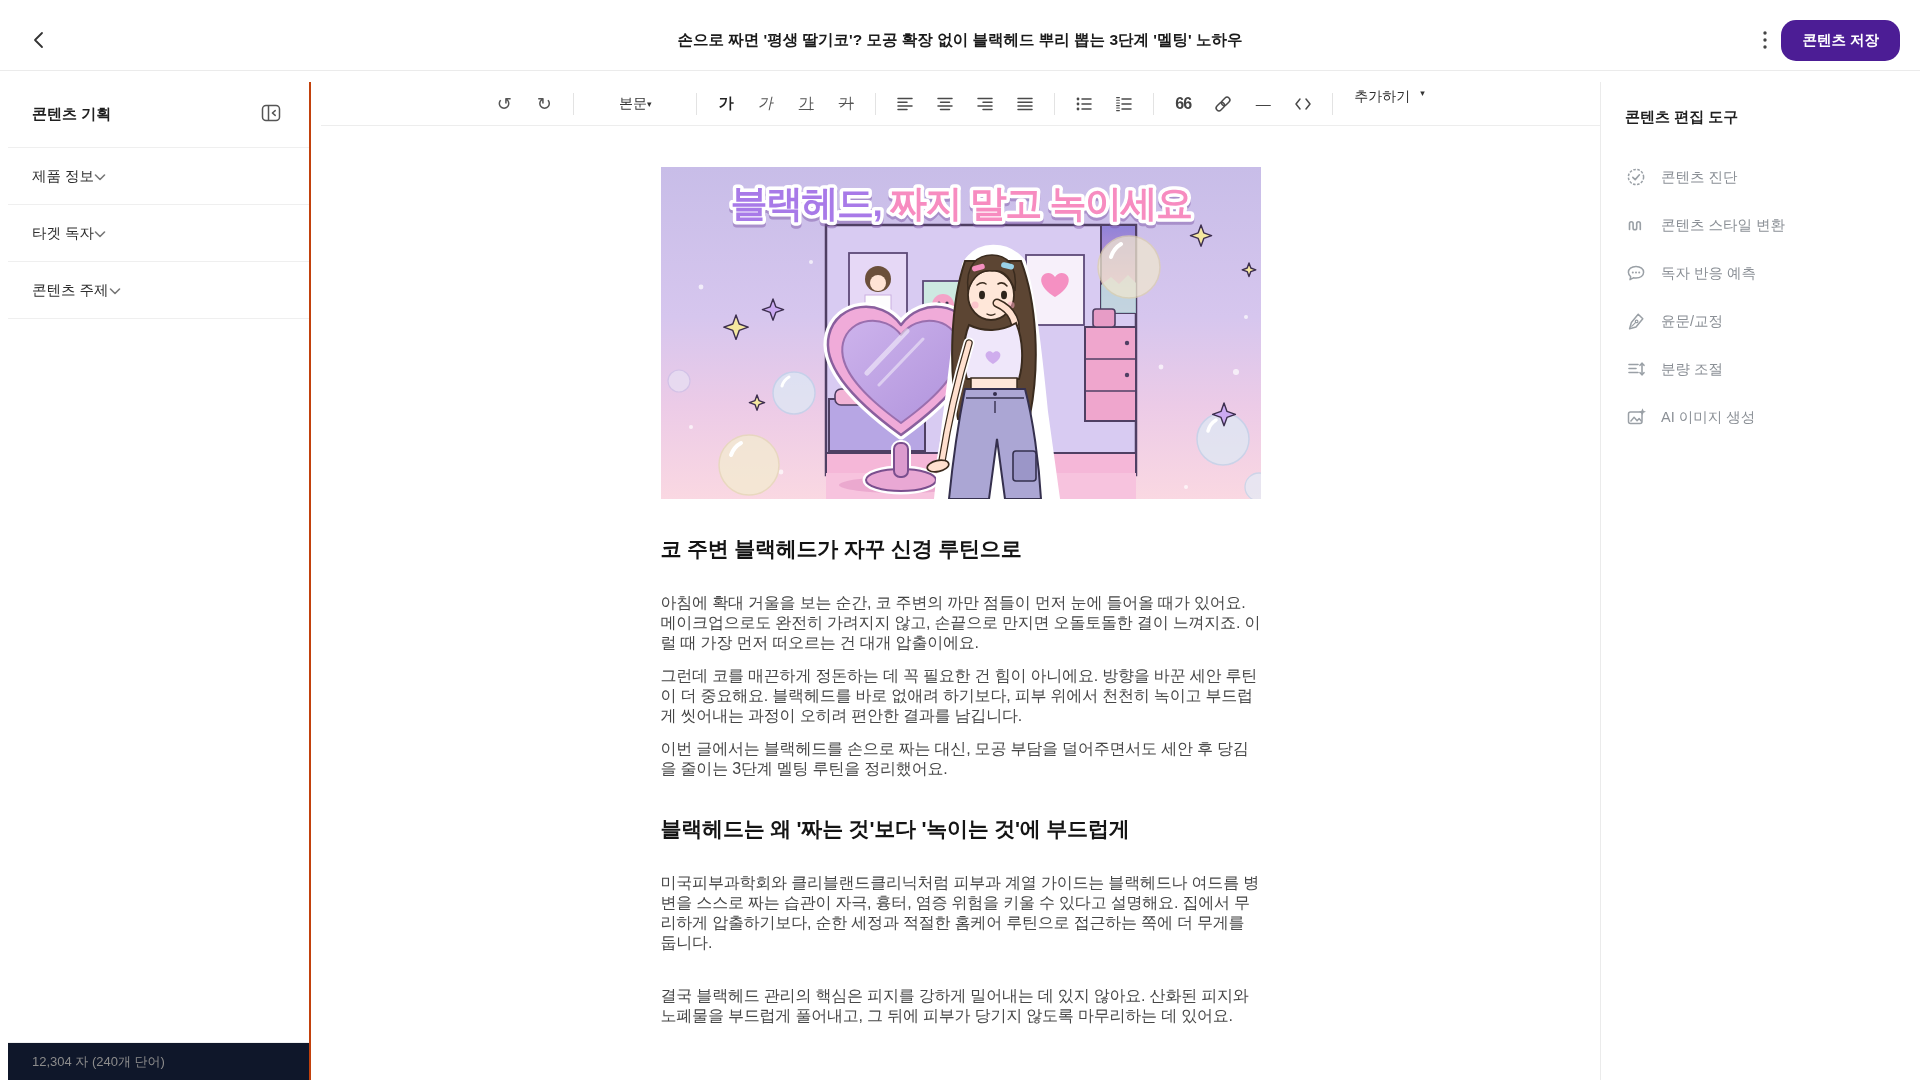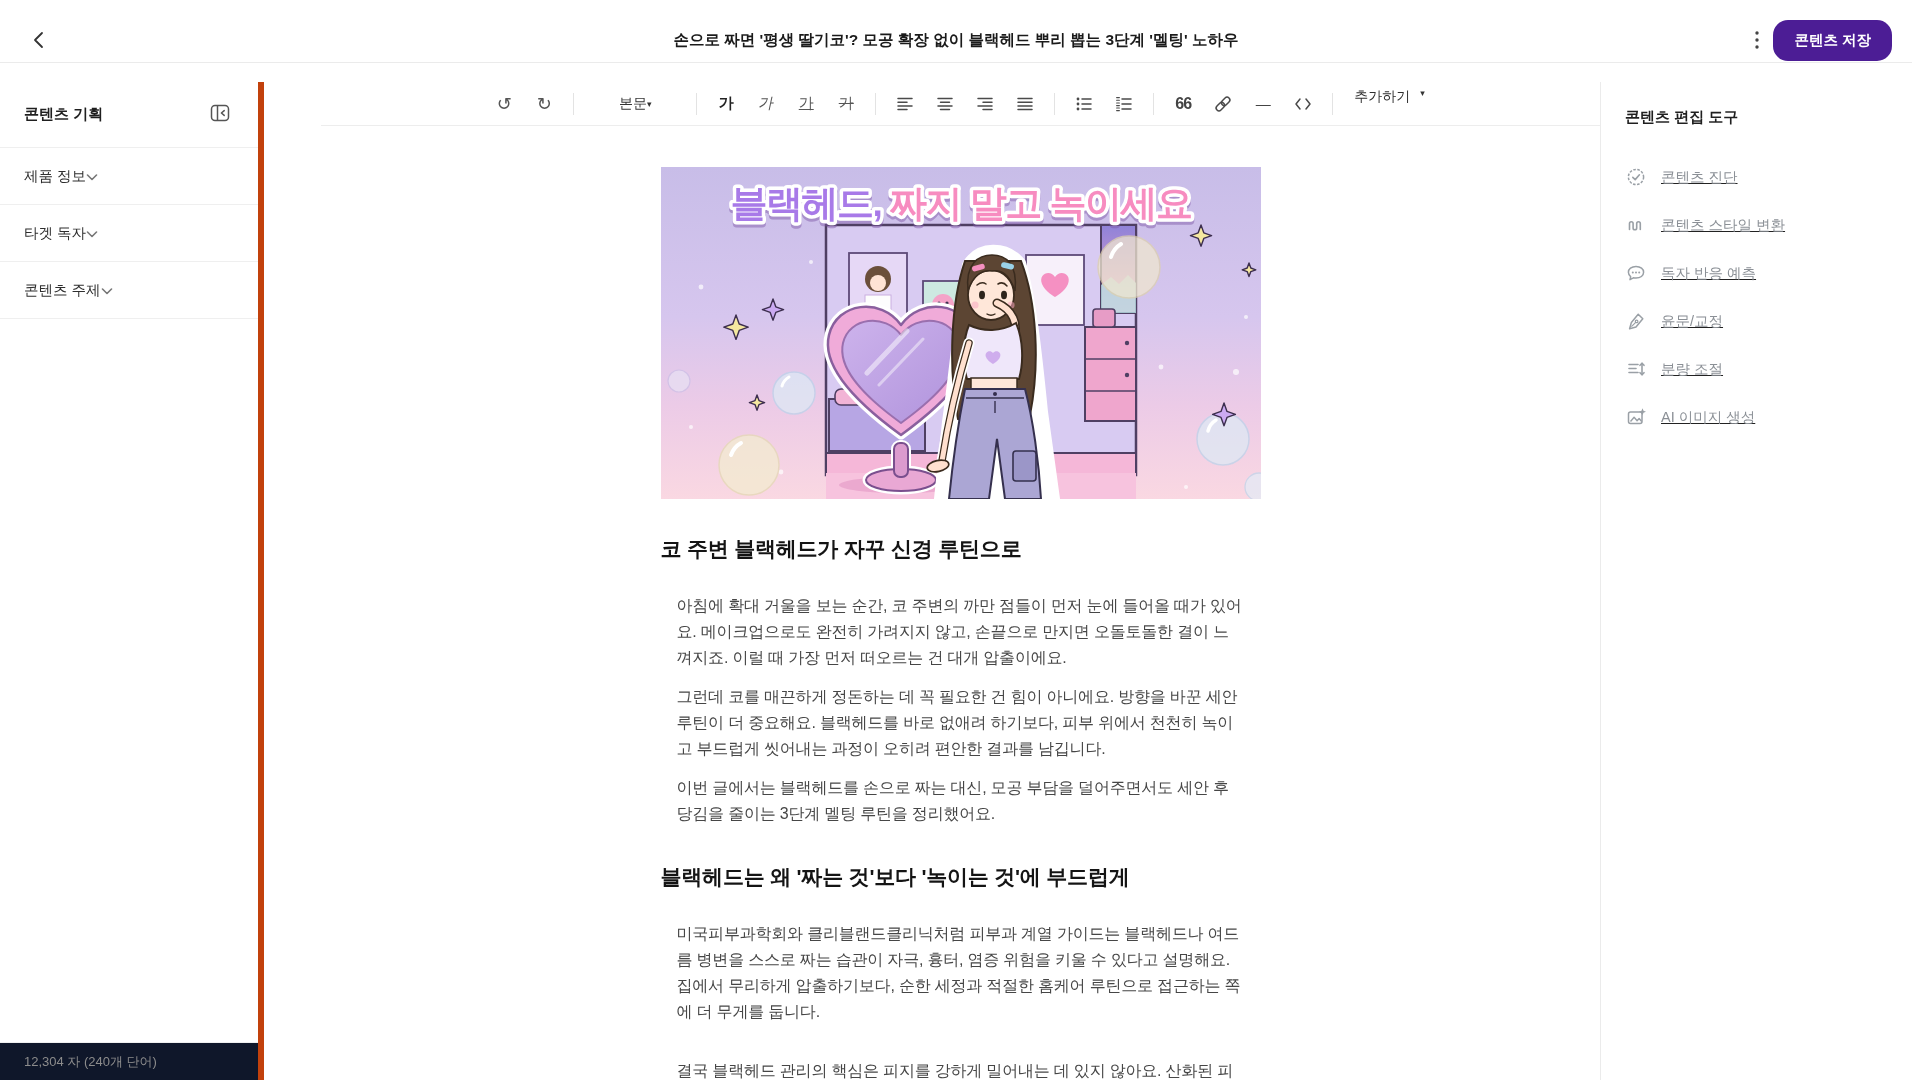--- a/index.html
+++ b/index.html
@@ -2,36 +2,36 @@
 <html><head>
 <meta charset="utf-8">
 <style>
   * { margin:0; padding:0; box-sizing:border-box; }
   html,body { width:1920px; height:1080px; }
   body {
     position:relative; background:#fff; overflow:hidden;
     font-family:"Liberation Sans","DejaVu Sans",sans-serif; color:#222;
   }
   
-  .topbar { position:absolute; top:0; left:0; right:8px; height:63px;
+  .topbar { position:absolute; top:0; left:0; right:0; height:71px;
     border-bottom:1px solid #ebebeb; background:#fff; }
   .back-btn { position:absolute; left:24px; top:26px; width:30px; height:30px;
     display:flex; align-items:center; justify-content:center; cursor:pointer; background:none; border:none; }
   .doc-title { position:absolute; left:0; right:0; top:0; height:81px;
     display:flex; align-items:center; justify-content:center;
     font-size:15.5px; font-weight:700; color:#1a1a1a; pointer-events:none; }
   .kebab-btn { position:absolute; right:140px; top:26px; width:30px; height:30px;
     display:flex; align-items:center; justify-content:center; background:none; border:none; cursor:pointer; }
   .save-btn { position:absolute; right:20px; top:20px; height:41px; padding:0 21px;
     background:#4c1d95; color:#fff; font-size:14.5px; font-weight:700;
     border:none; border-radius:15px; cursor:pointer; font-family:inherit; }
 
   
-  .left-sidebar { position:absolute; top:82px; left:0; width:264px; bottom:0;
-    background:#fff; border-right:6px solid #c2410c; }
+  .left-sidebar { position:absolute; top:82px; left:8px; width:303px; bottom:0;
+    background:#fff; border-right:2px solid #c2410c; }
   .ls-header { height:66px; padding:0 24px; display:flex; align-items:center;
     justify-content:space-between; border-bottom:1px solid #efefef; }
   .ls-title { font-size:15px; font-weight:700; color:#1f1f1f; }
   .collapse-btn { background:none; border:none; cursor:pointer; width:28px; height:28px;
     display:flex; align-items:center; justify-content:center; }
   .ls-item { height:57px; padding:0 24px; display:flex; align-items:center;
     border-bottom:1px solid #efefef;
     font-size:14.5px; color:#2e2e2e; cursor:pointer; background:#fff; }
   .ls-footer { position:absolute; left:0; right:0; bottom:0; height:38px;
     border-top:1px solid #efefef; display:flex; align-items:center; padding:0 24px;
@@ -60,29 +60,29 @@
   .add-dd { height:32px; display:flex; gap:10px; padding:0 8px;
     border:none; background:none; cursor:pointer; font-family:inherit; }
   .add-dd .lbl { font-size:14px; color:#2e2e2e; }
 
   .content { position:absolute; top:45px; left:0; right:0; bottom:0; overflow:hidden;
     display:flex; justify-content:center; }
   .doc { width:600px; padding-top:40px; }
   .hero { width:600px; height:332px; display:block; cursor:pointer; }
   .doc h2 { font-size:21px; font-weight:700; color:#141414; margin:36px 0 30px;
     word-break:break-all; letter-spacing:-0.2px; }
-  .doc p { font-size:16px; line-height:26px; color:#464646; margin:0 16px 13px;
+  .doc p { font-size:16px; line-height:20px; color:#464646; margin:0 0 13px;
     word-break:break-all; letter-spacing:-0.2px; }
   .para-gap { height:20px; }
 
   
   .right-sidebar { position:absolute; top:82px; right:0; width:320px; bottom:0;
     background:#fff; border-left:1px solid #ebebeb; padding:26px 24px; }
   .rs-title { font-size:15px; font-weight:700; color:#1f1f1f; }
-  .rs-list { margin-top:26px; display:flex; flex-direction:column;text-decoration:underline; }
+  .rs-list { margin-top:26px; display:flex; flex-direction:column; }
   .rs-item { height:48px; display:flex; align-items:center; gap:14px; cursor:pointer;
     background:none; border:none; padding:0; font-family:inherit; text-align:left; }
   .rs-item .rs-label { font-size:14.5px; color:#8b9096; }
   .rs-item svg { flex:0 0 auto; }
 </style>
 </head>
 <body>
 
 <header class="topbar">
   <button class="back-btn">

